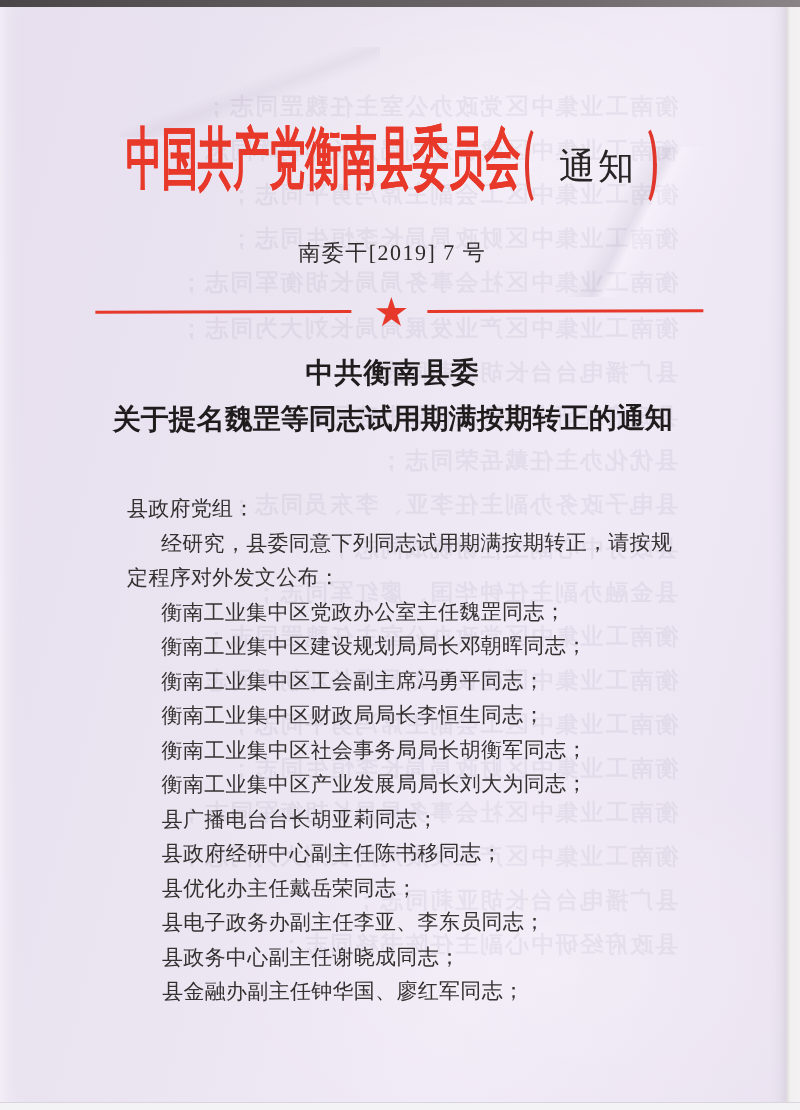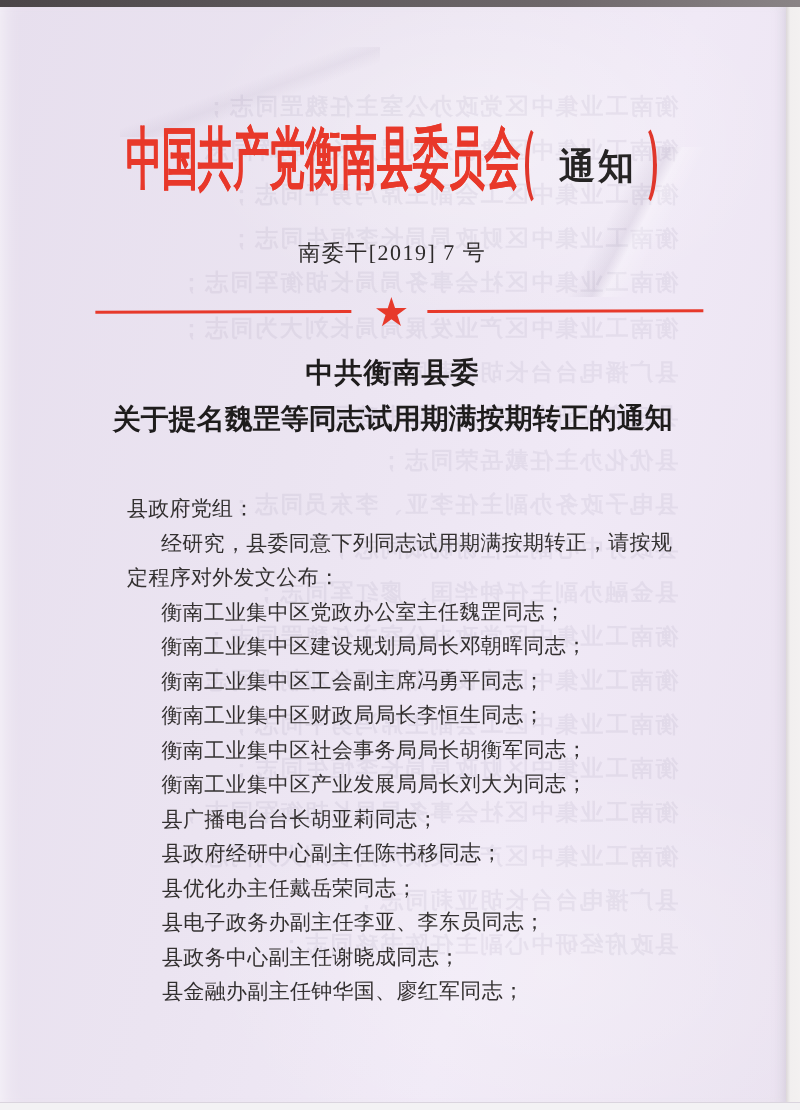--- a/index.html
+++ b/index.html
@@ -73,21 +73,21 @@
   }
   .paren {
     position: absolute; top: 117px;
     width: 18px; height: 76px;
     border: 4px solid transparent;
   }
   .paren-open  { left: 526px; border-left: 4px solid #e0362b; border-radius: 50%; }
   .paren-close { left: 632px; border-right: 4px solid #e0362b; border-radius: 50%; }
   .masthead-label {
     position: absolute; top: 136px; left: 560px;
-    font-size: 36px; font-weight: 700; color: #262424;
+    font-size: 36px; font-weight: 400; color: #262424;
     letter-spacing: 3px; white-space: nowrap;
   }
   .doc-number {
     position: absolute; top: 231px; left: 0; width: 786px;
     text-align: center;
     font-size: 22px; letter-spacing: 1.5px; color: #2e2b2b;
     white-space: nowrap;
   }
   .rule { position: absolute; top: 303px; height: 3px; background: #e7392b; }
   .rule-left  { left: 96px;  width: 256px; }

